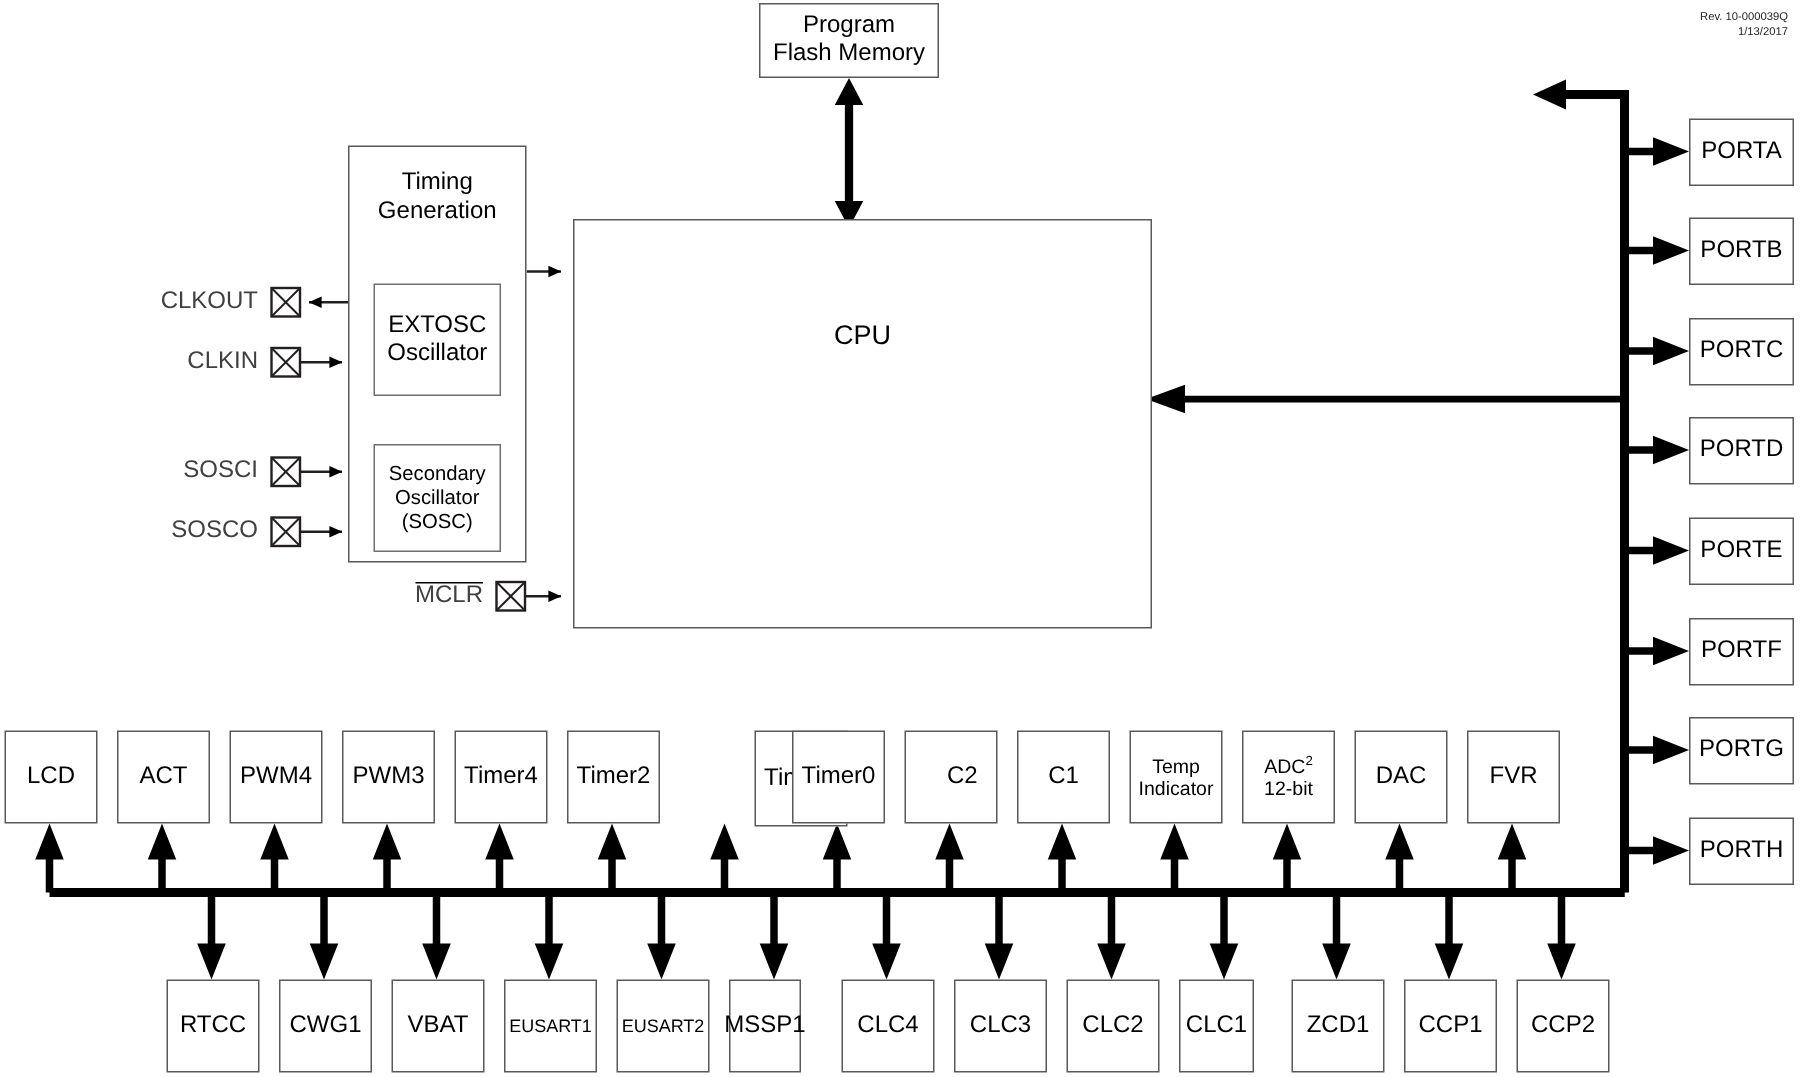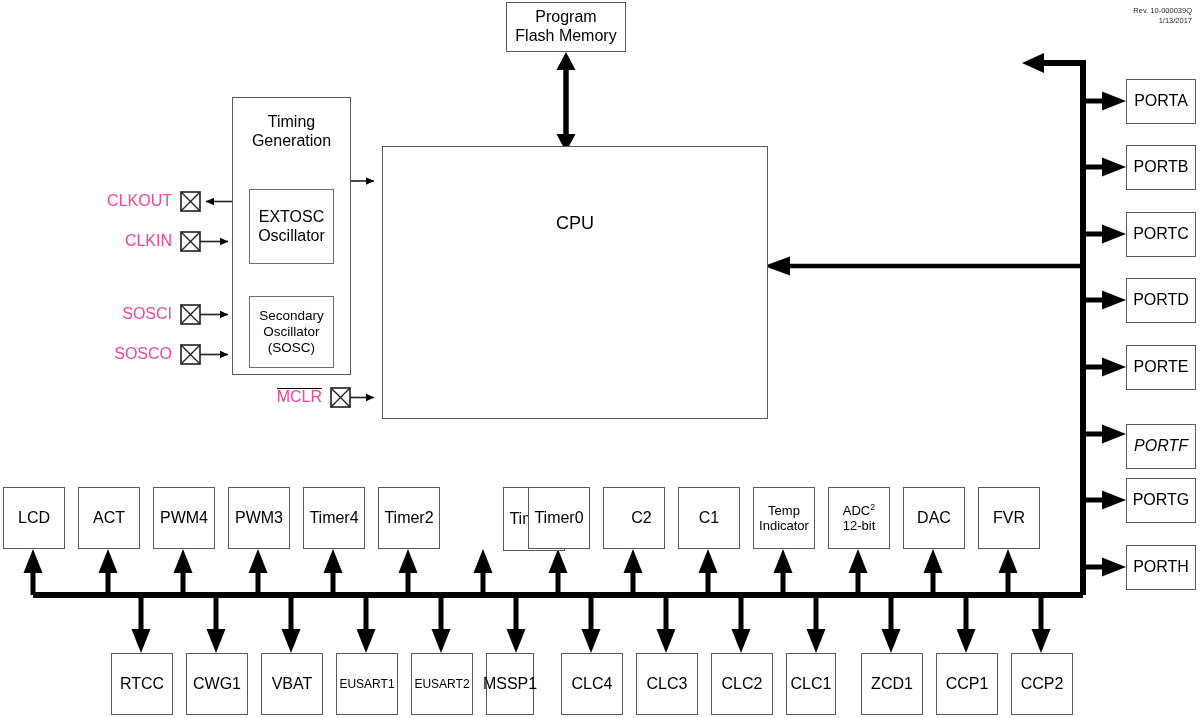--- a/index.html
+++ b/index.html
@@ -44,21 +44,21 @@
   .f-per{font-size:16px;}
   .f-small{font-size:13px;}
   .f-tiny{font-size:12px;}
   .f-osc{font-size:16px;}
   .f-osc2{font-size:13.5px;}
 
   
   .pinlabel{
     position:absolute;
     font-size:16px;
-    color:#ec4899;
+    color:#404040;
     text-align:right;
     white-space:nowrap;
     z-index:6;
   }
   .overbar{
     border-top:1.5px solid #000;
     padding-top:0px;
     display:inline-block;
     line-height:1.05;
   }
@@ -342,21 +342,21 @@
   </div>
   <div class="box f-port" style="left:1126px; top:212px; width:70px; height:45px;">
     <span class="lbl">PORTC</span>
   </div>
   <div class="box f-port" style="left:1126px; top:278px; width:70px; height:45px;">
     <span class="lbl">PORTD</span>
   </div>
   <div class="box f-port" style="left:1126px; top:345px; width:70px; height:45px;">
     <span class="lbl">PORTE</span>
   </div>
-  <div class="box f-port" style="left:1126px; top:424px; width:70px; height:45px;font-style:italic;">
+  <div class="box f-port" style="left:1126px; top:412px; width:70px; height:45px;">
     <span class="lbl">PORTF</span>
   </div>
   <div class="box f-port" style="left:1126px; top:478px; width:70px; height:45px;">
     <span class="lbl">PORTG</span>
   </div>
   <div class="box f-port" style="left:1126px; top:545px; width:70px; height:45px;">
     <span class="lbl">PORTH</span>
   </div>
 
   <div class="box f-per" style="left:78px; top:487px; width:62px; height:62px;">

